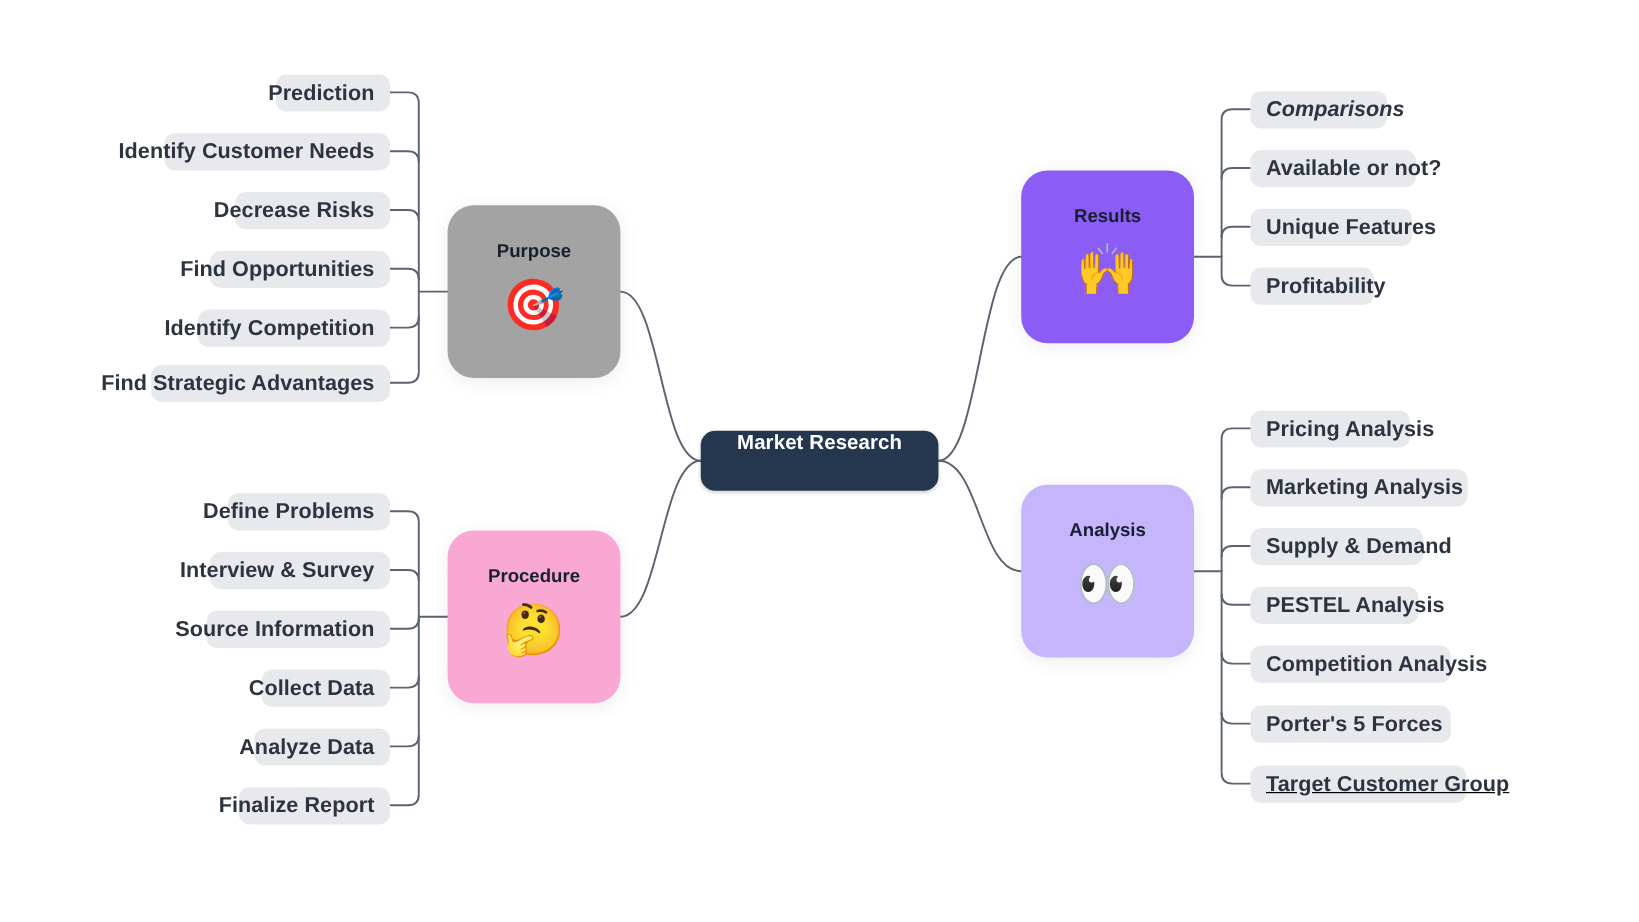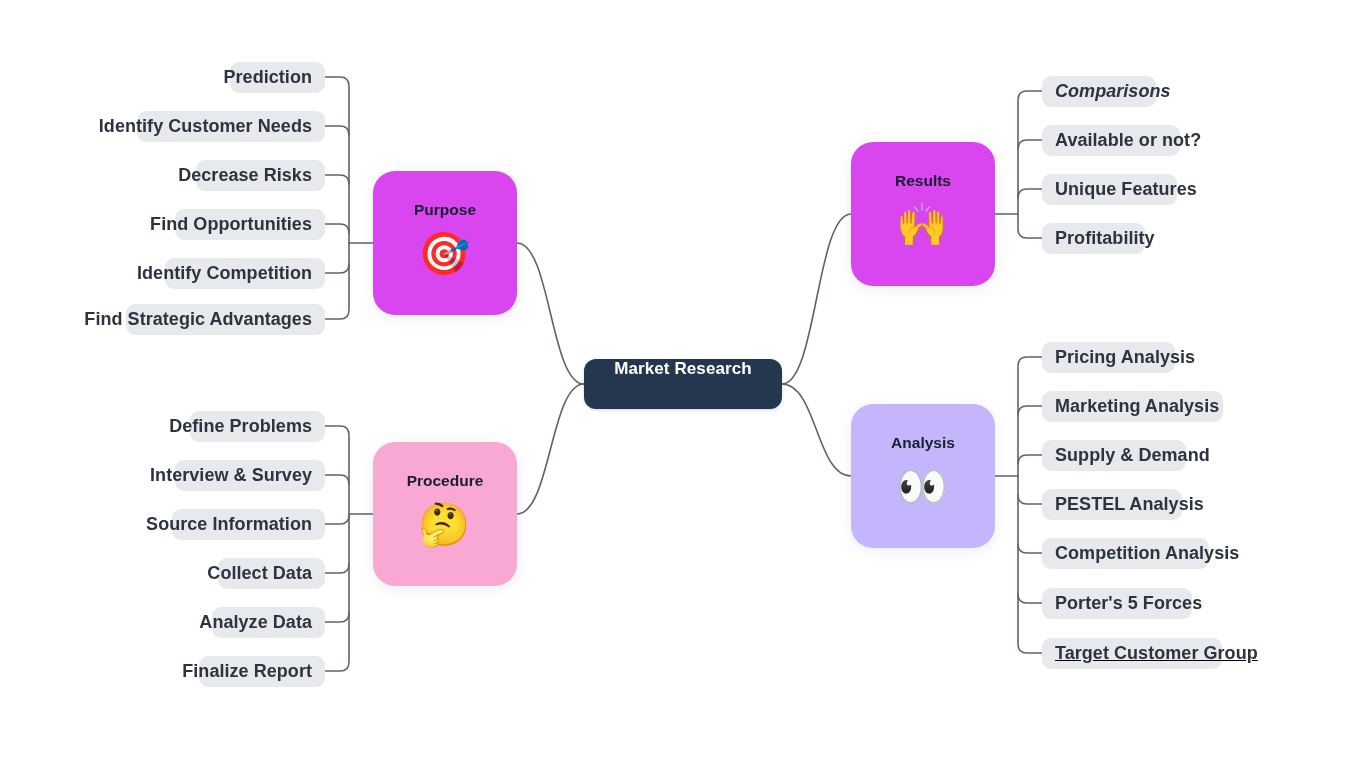--- a/index.html
+++ b/index.html
@@ -143,31 +143,31 @@
       <path d="M 584 384 C 550.5 384, 550.5 243, 517 243" fill="none" stroke="#5c6370" stroke-width="1.6" stroke-linecap="round" stroke-linejoin="round"></path>
       <path d="M 584 384 C 550.5 384, 550.5 514, 517 514" fill="none" stroke="#5c6370" stroke-width="1.6" stroke-linecap="round" stroke-linejoin="round"></path>
       <path d="M 782 384 C 816.5 384, 816.5 214, 851 214" fill="none" stroke="#5c6370" stroke-width="1.6" stroke-linecap="round" stroke-linejoin="round"></path>
       <path d="M 782 384 C 816.5 384, 816.5 476, 851 476" fill="none" stroke="#5c6370" stroke-width="1.6" stroke-linecap="round" stroke-linejoin="round"></path>
     </svg>
 
   <div class="center-node">
     <span class="label">Market Research</span>
   </div>
 
-  <div class="branch-node" id="node-purpose" style="background: #d946ef;">
+  <div class="branch-node" id="node-purpose" style="background: #a3a3a3;">
     <span class="branch-title">Purpose</span>
     <span class="branch-emoji">🎯</span>
   </div>
 
   <div class="branch-node" id="node-procedure" style="background: #f9a8d4;">
     <span class="branch-title">Procedure</span>
     <span class="branch-emoji">🤔</span>
   </div>
 
-  <div class="branch-node" id="node-results" style="background: #d946ef;">
+  <div class="branch-node" id="node-results" style="background: #8b5cf6;">
     <span class="branch-title">Results</span>
     <span class="branch-emoji">🙌</span>
   </div>
 
   <div class="branch-node" id="node-analysis" style="background: #c4b5fd;">
     <span class="branch-title">Analysis</span>
     <span class="branch-emoji">👀</span>
   </div>
 
   <div id="leaf-layer">
@@ -227,20 +227,20 @@
       </div>
       <div class="leaf right" style="width: 144px; top: 439.5px; left: 1042px;">
         <span class="leaf-label">Supply &amp; Demand</span>
       </div>
       <div class="leaf right" style="width: 140px; top: 488.5px; left: 1042px;">
         <span class="leaf-label">PESTEL Analysis</span>
       </div>
       <div class="leaf right" style="width: 167px; top: 537.5px; left: 1042px;">
         <span class="leaf-label">Competition Analysis</span>
       </div>
-      <div class="leaf right" style="width: 150px; top: 587.5px; left: 1042px; text-align: center;">
+      <div class="leaf right" style="width: 167px; top: 587.5px; left: 1042px; text-align: center;">
         <span class="leaf-label">Porter's 5 Forces</span>
       </div>
       <div class="leaf right" style="width: 180px; top: 637.5px; left: 1042px; text-decoration: underline;">
         <span class="leaf-label">Target Customer Group</span>
       </div>
     </div>
 </div>
 
 </body></html>

